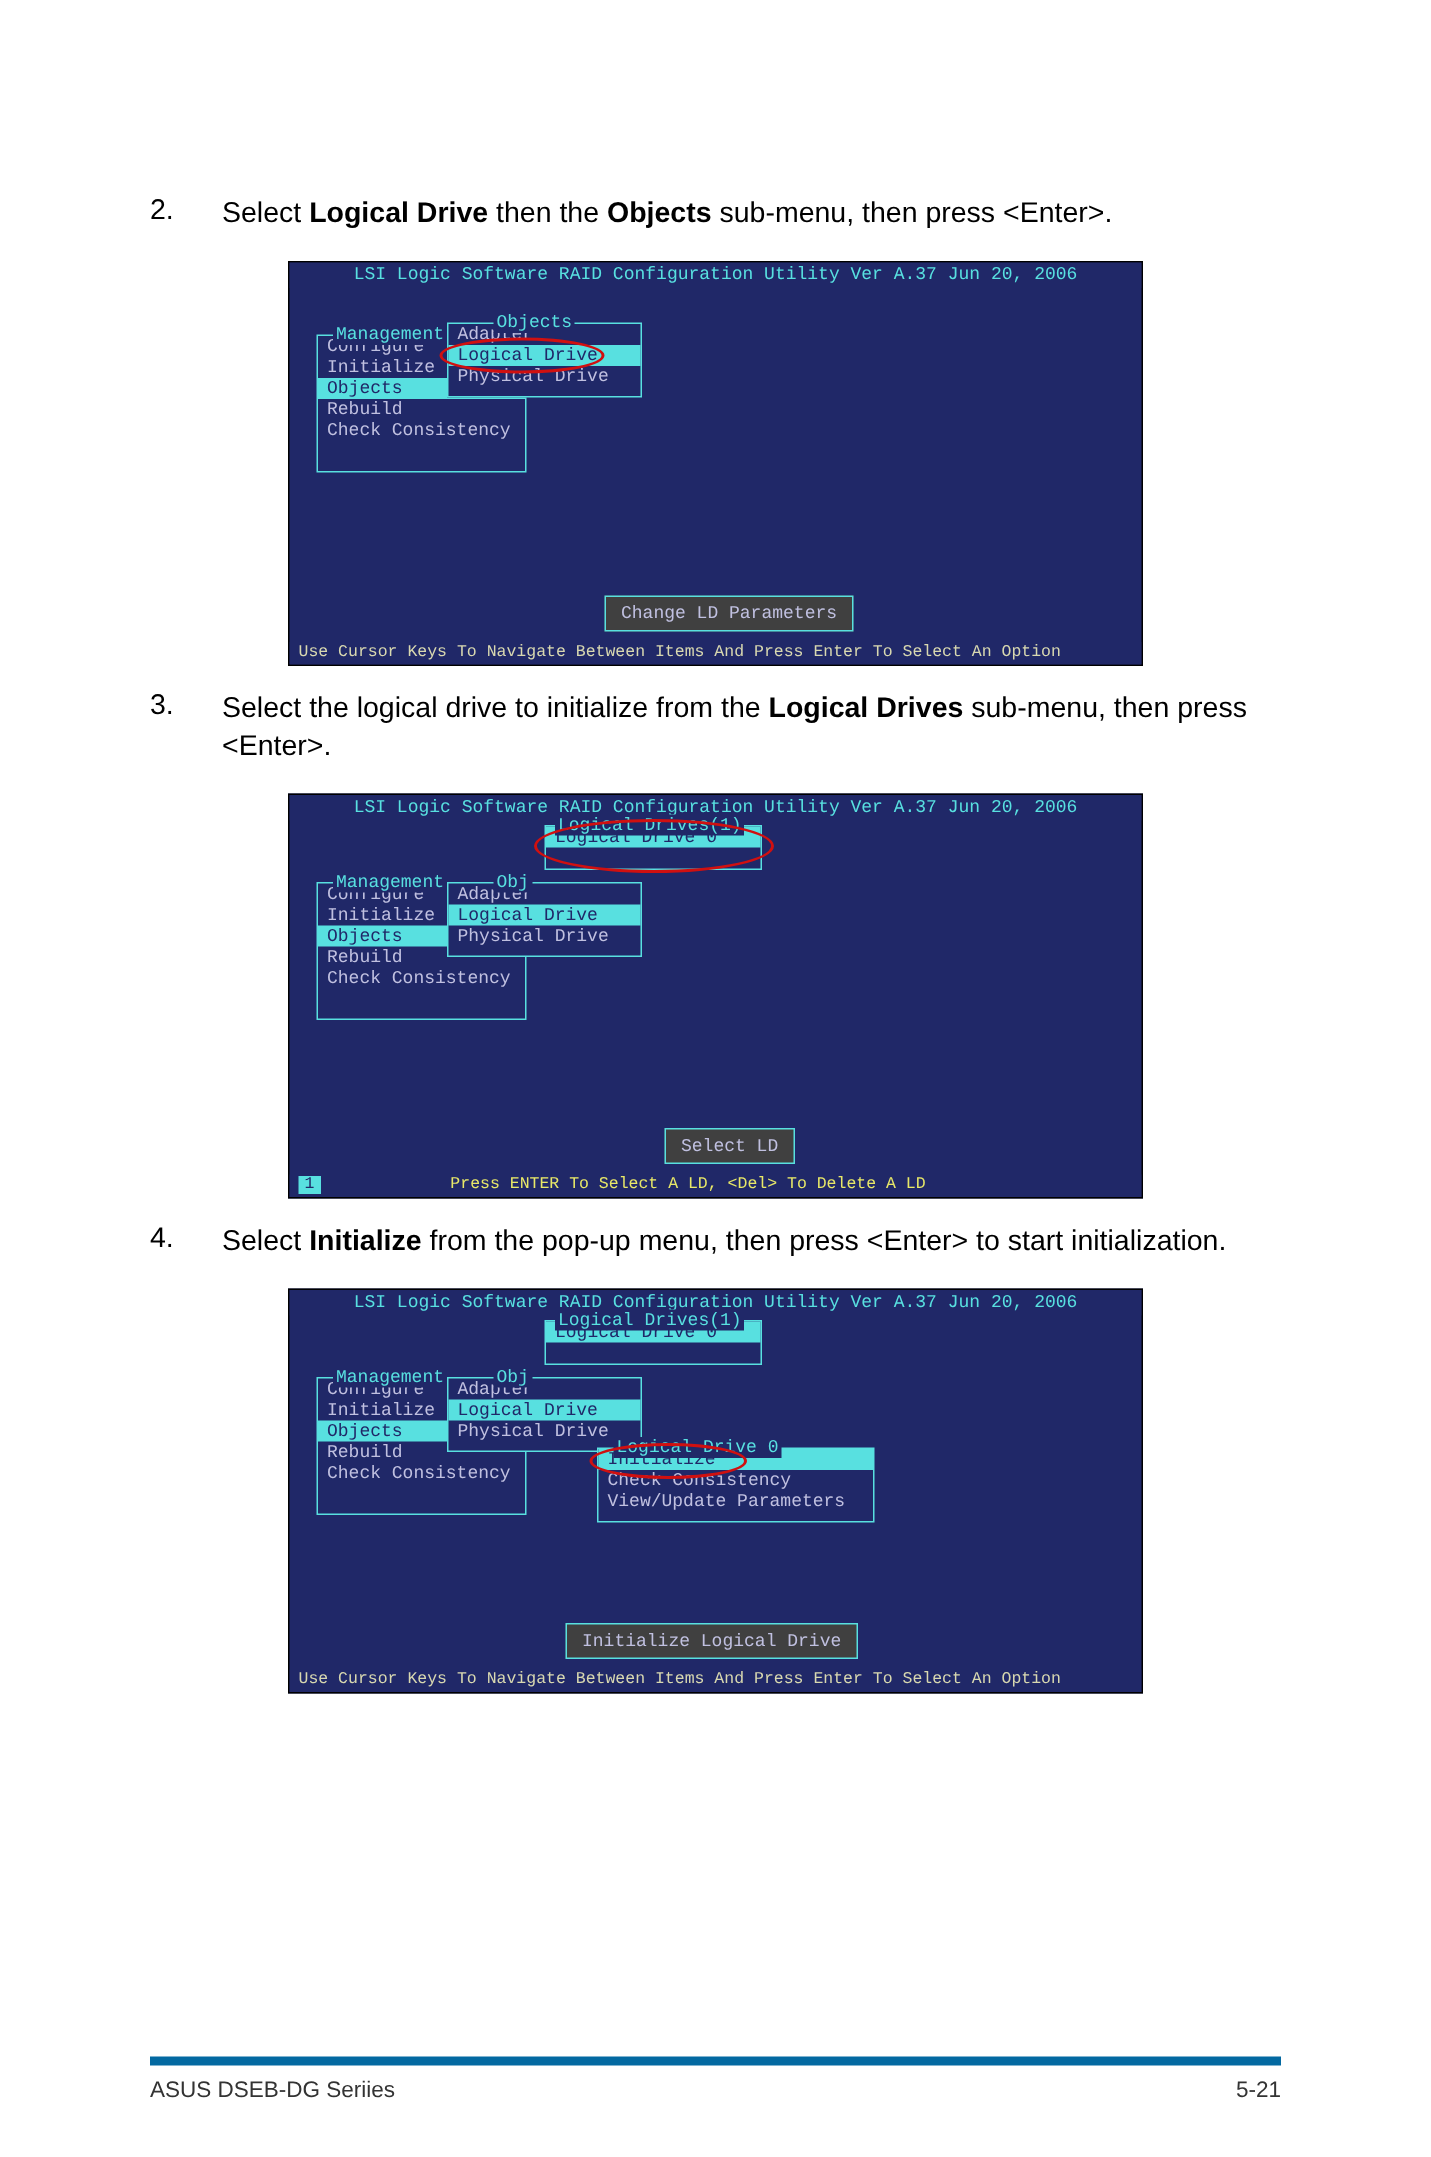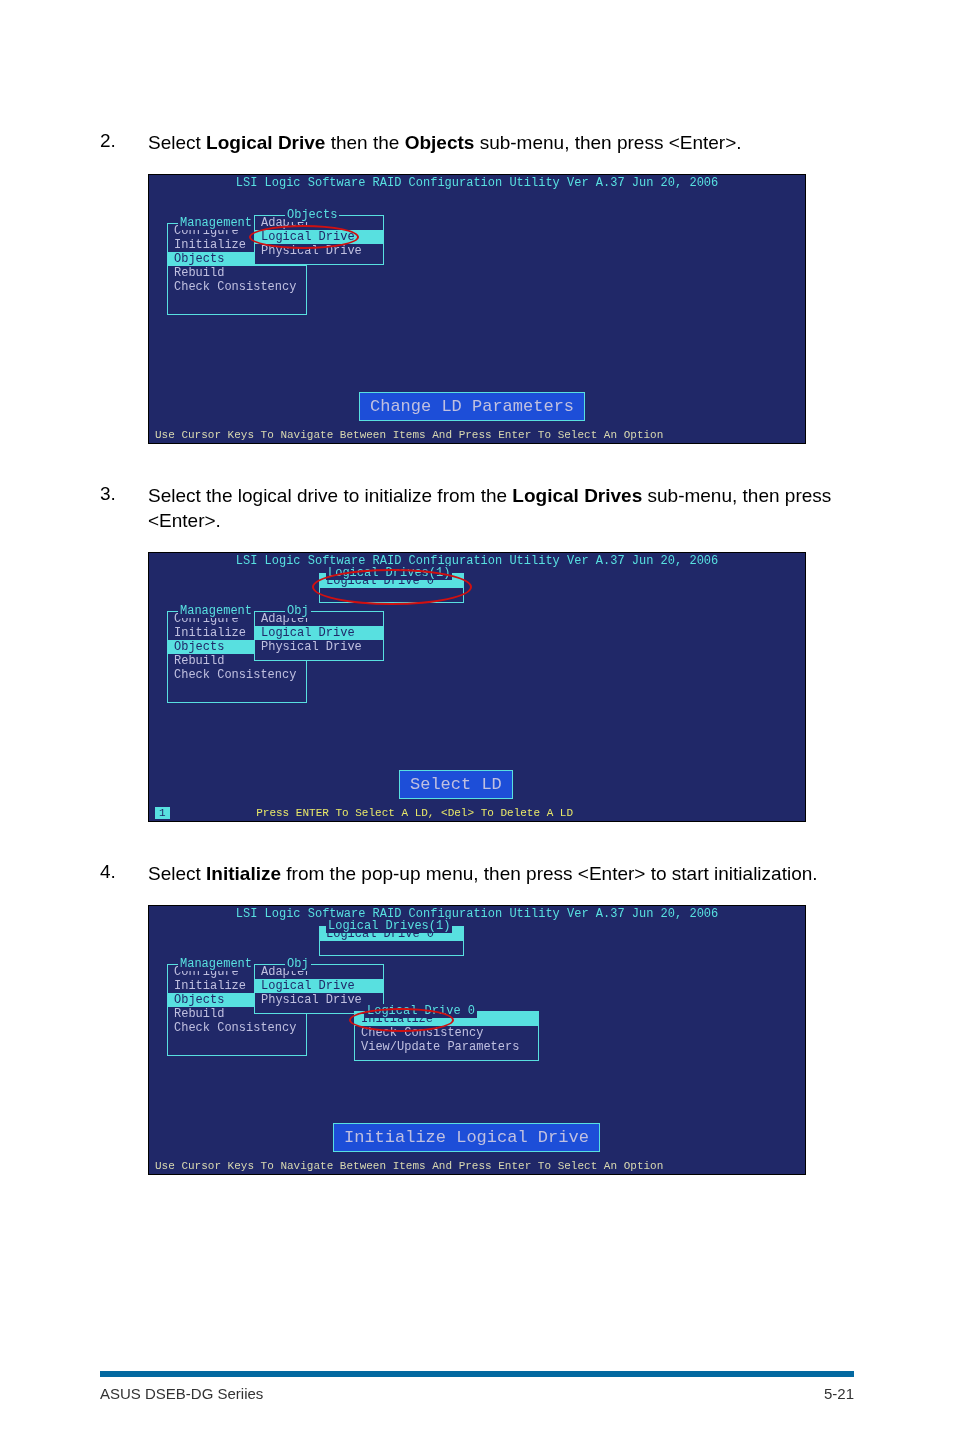--- a/index.html
+++ b/index.html
@@ -22,23 +22,23 @@
     width: 48px;
     flex-shrink: 0;
     font-size: 19px;
   }
   .step-body {
     font-size: 19px;
     line-height: 1.35;
   }
   .bold { font-weight: bold; }
   .screenshot {
-    width: 658px;
+    width: 570px;
     height: 270px;
-    margin: 15px auto 39px auto;
+    margin: 15px auto 16px auto;
     background: #202868;
     position: relative;
     border: 1px solid #000;
     overflow: hidden;
   }
   .titlebar {
     position: absolute;
     top: 0; left: 0; right: 0;
     height: 17px;
     background: #202868;
@@ -93,23 +93,23 @@
     line-height: 15px;
     padding-left: 6px;
     white-space: nowrap;
   }
   .footer-bar .dim { color: #d8d8b0; }
   .centered-box {
     position: absolute;
     border: 1px solid #58e0e0;
     color: #c0c0e0;
     font-family: "Courier New", monospace;
-    font-size: 17px;
+    font-size: 12px;
     padding: 4px 10px;
-    background: #1d4ed8;
+    background: #404040;
   }
   .page-footer {
     position: absolute;
     bottom: 36px;
     left: 100px;
     right: 100px;
     border-top: 6px solid #0369a1;
     padding-top: 8px;
     font-size: 15px;
     color: #333;

